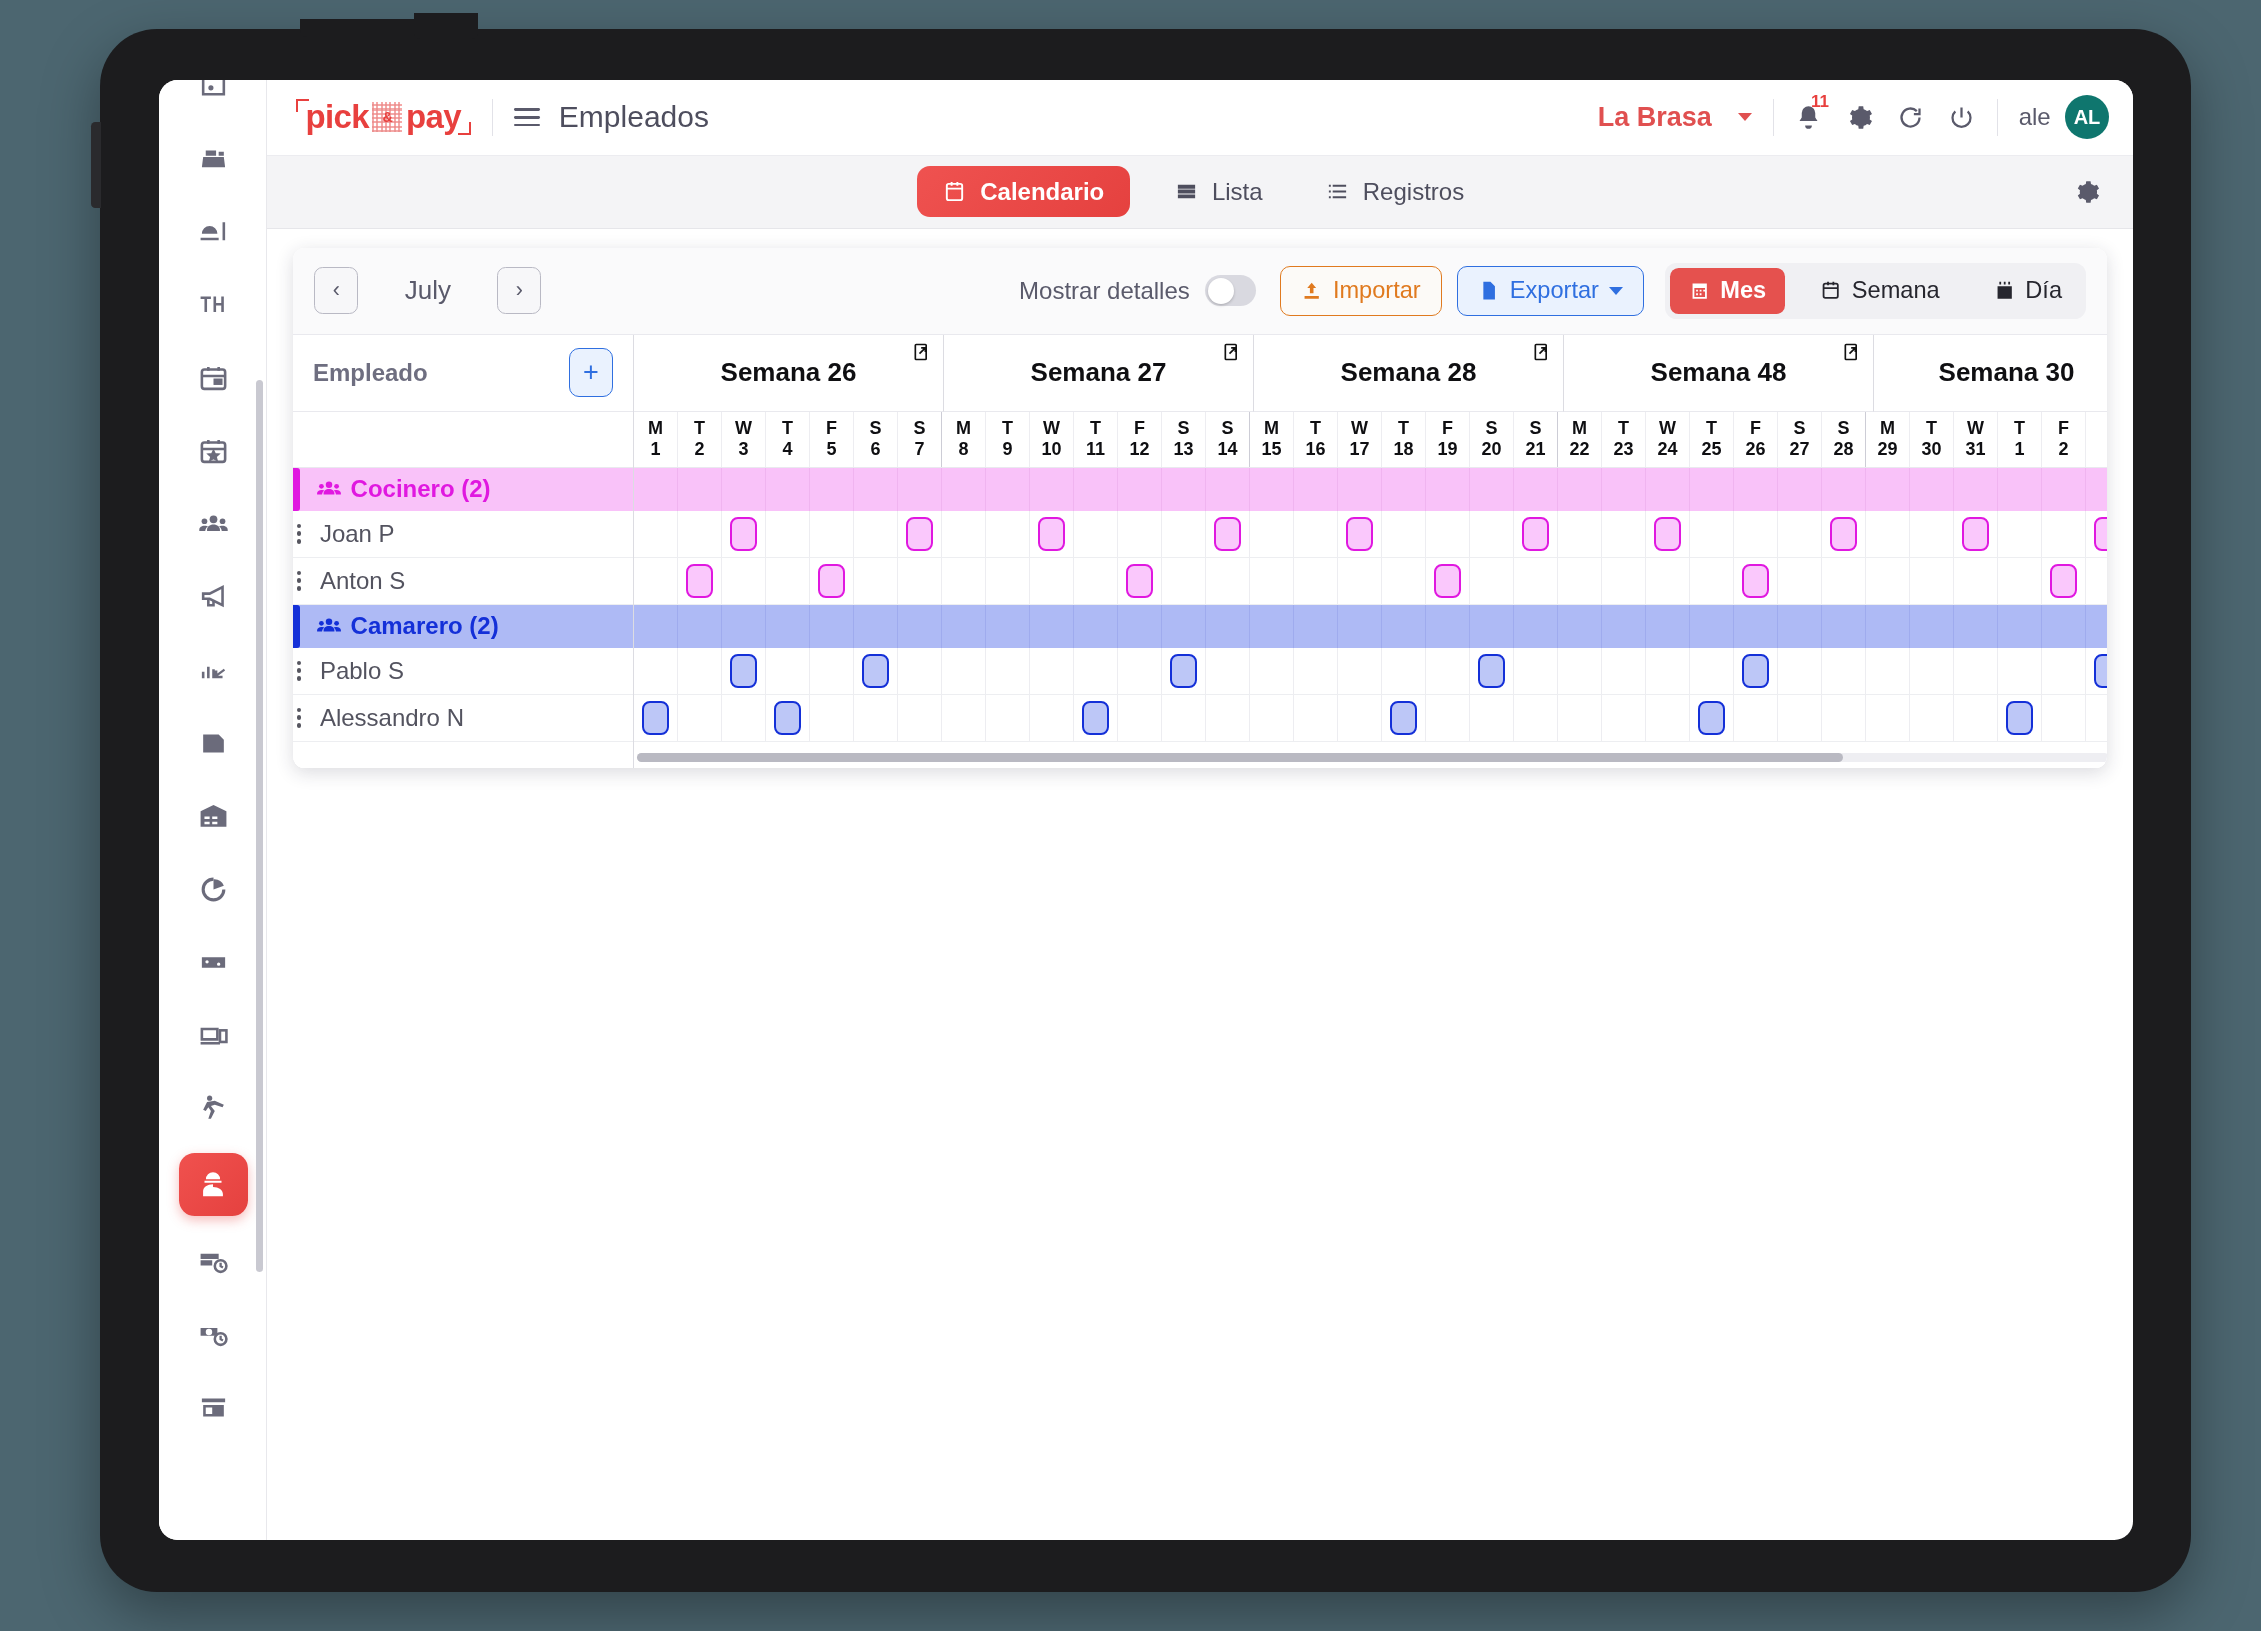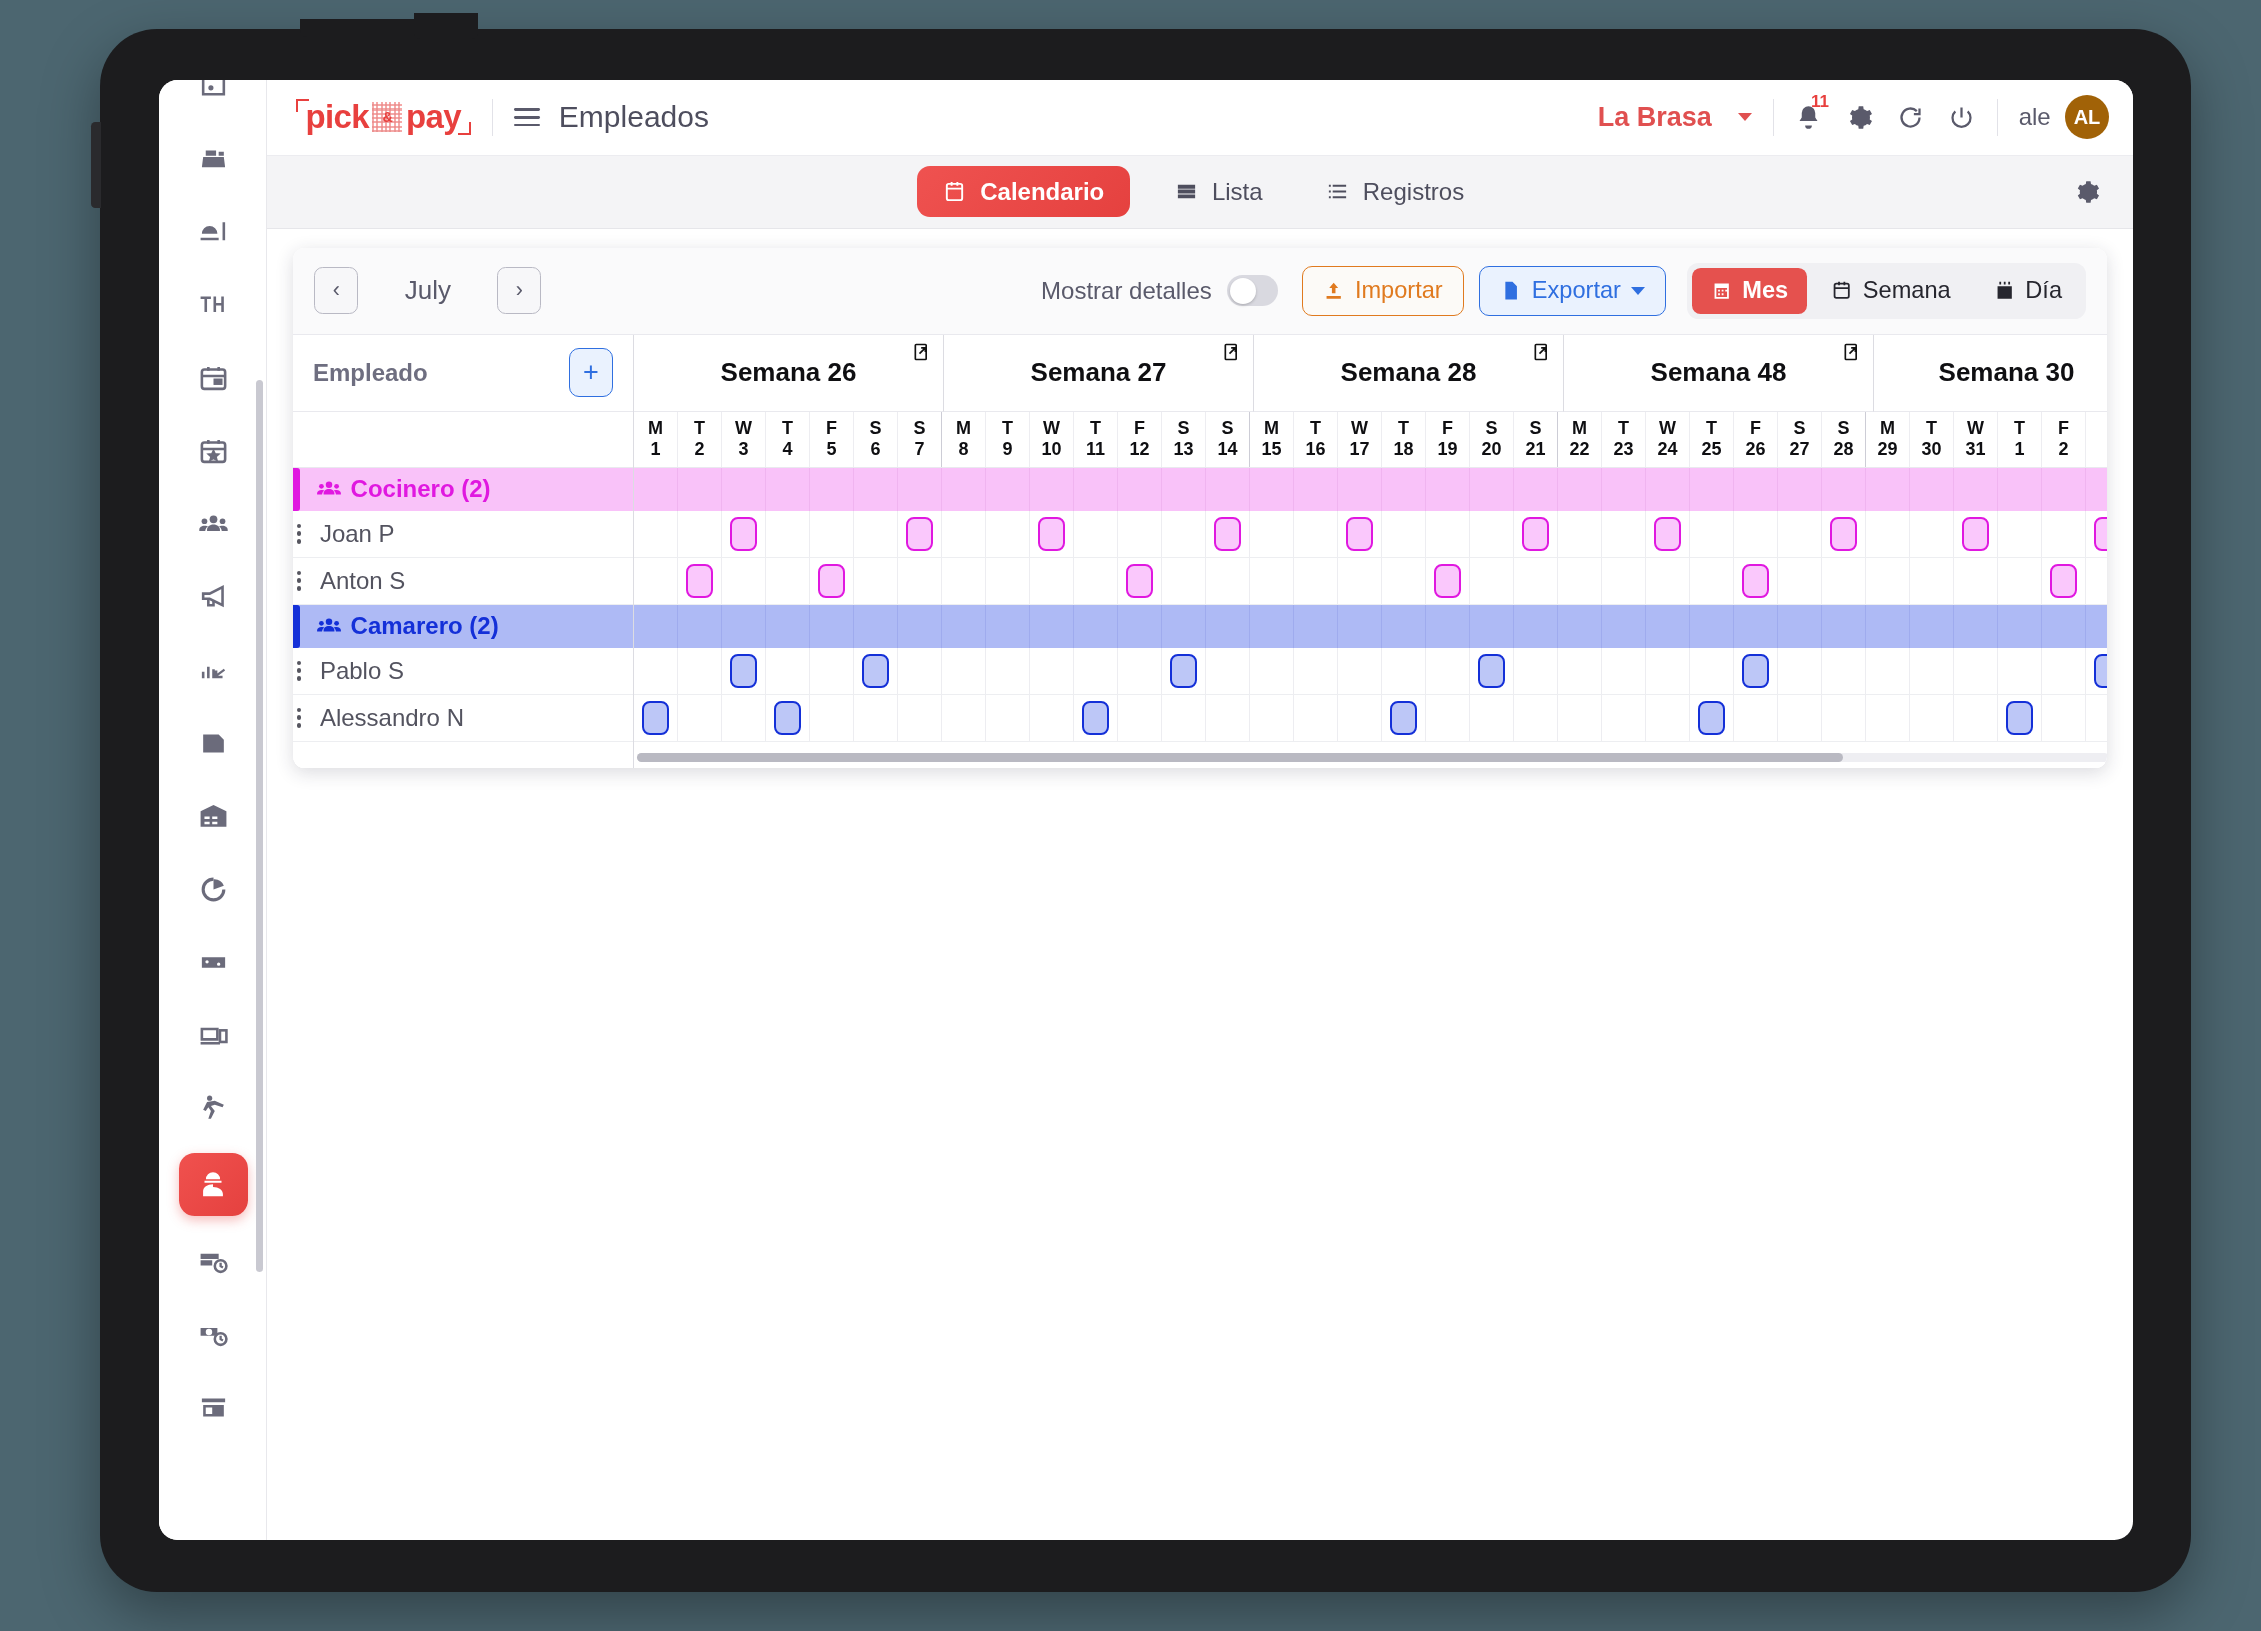--- a/index.html
+++ b/index.html
@@ -115,21 +115,21 @@
   .tb-icons svg { width: 27px; height: 27px; display: block; }
   .bell-wrap { position: relative; }
   .badge {
     position: absolute; left: 15.7px; top: -11.4px;
     font-size: 17px; font-weight: 700; color: #e8403e;
   }
   .user { display: flex; align-items: center; gap: 14.3px; }
   .user-name { font-size: 24px; color: #5a5a6b; }
   .avatar {
     width: 44px; height: 44px; border-radius: 50%;
-    background: #a16207; color: #fff;
+    background: #0f766e; color: #fff;
     display: flex; align-items: center; justify-content: center;
     font-size: 20px; font-weight: 700;
   }
 
   
   .tabstrip {
     position: absolute; left: 108px; top: 76px;
     width: calc(100% - 108px); height: 73px;
     background: #f4f4f6;
     display: flex; align-items: center; justify-content: center;
@@ -174,21 +174,21 @@
   .toggle .knob { position: absolute; left: 2.9px; top: 2.9px; width: 26px; height: 26px; border-radius: 50%; background: #fff; box-shadow: 0 1.4px 2.9px rgba(0,0,0,.2); }
   .btn {
     display: flex; align-items: center; gap: 10px;
     height: 50px; padding: 9px 20px; border-radius: 10px;
     font-size: 23.6px; font-weight: 500; cursor: pointer; white-space: nowrap;
   }
   .btn svg { width: 21.4px; height: 21.4px; display: block; }
   .btn-import { border: 1.4px solid #e07a1f; color: #e07a1f; background: #fcfaf7; margin-left: 24px; }
   .btn-export { border: 1.4px solid #2f6fe0; color: #2f6fe0; background: #eaf2fe; margin-left: 15.7px; }
   .viewgroup {
-    display: flex; align-items: center; gap: 6px; margin-left: 21.4px;
+    display: flex; align-items: center; gap: 17px; margin-left: 21.4px;
     background: #f0f0f3; border-radius: 11.4px; padding: 5px;
   }
   .vbtn {
     display: flex; align-items: center; gap: 10px;
     height: 46px; padding: 0 18.6px; border-radius: 8.6px;
     font-size: 23.6px; color: #26262e; cursor: pointer; white-space: nowrap;
   }
   .vbtn svg { width: 21.4px; height: 21.4px; display: block; }
   .vbtn.active { background: #e5514e; color: #fff; font-weight: 600; }
 

